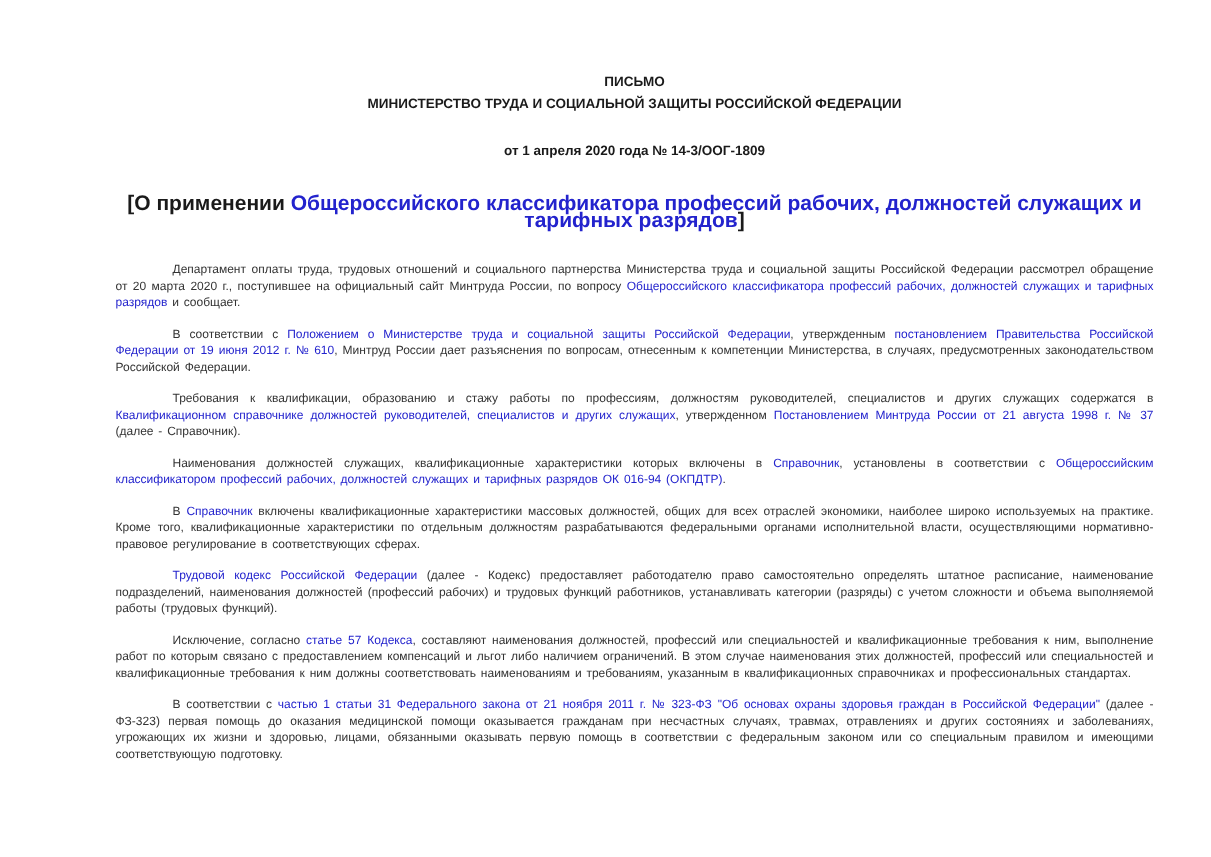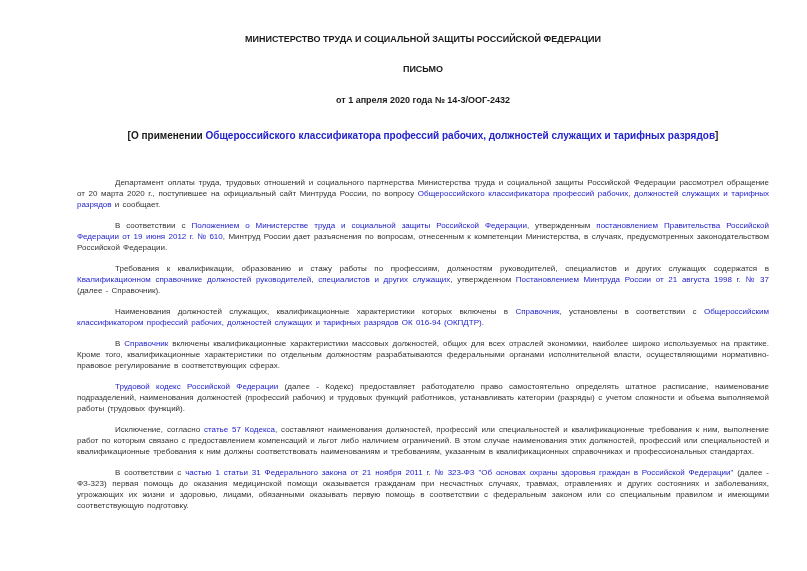--- a/index.html
+++ b/index.html
@@ -29,27 +29,27 @@
     font-weight: bold;
     font-size: 9px;
     line-height: 11px;
   }
   .doc-title    { margin: 4px 0 0 0; }
   .doc-type     { margin: 19px 0 0 0; }
   .doc-number   { margin: 20px 0 0 0; font-size: 8.5px; }
   .doc-subject  {
     margin: 24px 0 0 0;
     font-weight: bold;
-    font-size: 10px;
+    font-size: 14px;
     line-height: 11px;
     text-align: center;
     color: #1a1a1a;
   }
   .doc-body {
-    margin-top: 36px;
+    margin-top: 22px;
   }
   .para {
     margin: 0 0 10px 0;
     font-size: 8px;
     line-height: 11px;
     text-align: justify;
     text-indent: 38px;
     color: #333333;
     word-spacing: 1px;
   }
@@ -58,23 +58,23 @@
     cursor: pointer;
   }
   .doc-subject .doc-link { color: #2323cd; }
   .doc-text { color: inherit; }
 </style>
 </head>
 <body>
 
 <div class="page">
   <div class="doc-header">
+    <div class="h-line doc-type">ПИСЬМО</div>
     <div class="h-line doc-title">МИНИСТЕРСТВО ТРУДА И СОЦИАЛЬНОЙ ЗАЩИТЫ РОССИЙСКОЙ ФЕДЕРАЦИИ</div>
-    <div class="h-line doc-type">ПИСЬМО</div>
-    <div class="h-line doc-number">от 1 апреля 2020 года № 14-3/ООГ-2432</div>
+    <div class="h-line doc-number">от 1 апреля 2020 года № 14-3/ООГ-1809</div>
     <div class="doc-subject" id="subject-line"><span class="doc-text">[О применении </span><span class="doc-link">Общероссийского классификатора профессий рабочих, должностей служащих и тарифных разрядов</span><span class="doc-text">]</span></div>
   </div>
   <div class="doc-body" id="doc-body">
       <p class="para"><span class="doc-text">Департамент оплаты труда, трудовых отношений и социального партнерства Министерства труда и социальной защиты Российской Федерации рассмотрел обращение от 20 марта 2020 г., поступившее на официальный сайт Минтруда России, по вопросу </span><span class="doc-link">Общероссийского классификатора профессий рабочих, должностей служащих и тарифных разрядов</span><span class="doc-text"> и сообщает.</span></p>
       <p class="para"><span class="doc-text">В соответствии с </span><span class="doc-link">Положением о Министерстве труда и социальной защиты Российской Федерации</span><span class="doc-text">, утвержденным </span><span class="doc-link">постановлением Правительства Российской Федерации от 19 июня 2012 г. № 610</span><span class="doc-text">, Минтруд России дает разъяснения по вопросам, отнесенным к компетенции Министерства, в случаях, предусмотренных законодательством Российской Федерации.</span></p>
       <p class="para"><span class="doc-text">Требования к квалификации, образованию и стажу работы по профессиям, должностям руководителей, специалистов и других служащих содержатся в </span><span class="doc-link">Квалификационном справочнике должностей руководителей, специалистов и других служащих</span><span class="doc-text">, утвержденном </span><span class="doc-link">Постановлением Минтруда России от 21 августа 1998 г. № 37</span><span class="doc-text"> (далее - Справочник).</span></p>
       <p class="para"><span class="doc-text">Наименования должностей служащих, квалификационные характеристики которых включены в </span><span class="doc-link">Справочник</span><span class="doc-text">, установлены в соответствии с </span><span class="doc-link">Общероссийским классификатором профессий рабочих, должностей служащих и тарифных разрядов ОК 016-94 (ОКПДТР)</span><span class="doc-text">.</span></p>
       <p class="para"><span class="doc-text">В </span><span class="doc-link">Справочник</span><span class="doc-text"> включены квалификационные характеристики массовых должностей, общих для всех отраслей экономики, наиболее широко используемых на практике. Кроме того, квалификационные характеристики по отдельным должностям разрабатываются федеральными органами исполнительной власти, осуществляющими нормативно-правовое регулирование в соответствующих сферах.</span></p>
       <p class="para"><span class="doc-link">Трудовой кодекс Российской Федерации</span><span class="doc-text"> (далее - Кодекс) предоставляет работодателю право самостоятельно определять штатное расписание, наименование подразделений, наименования должностей (профессий рабочих) и трудовых функций работников, устанавливать категории (разряды) с учетом сложности и объема выполняемой работы (трудовых функций).</span></p>
       <p class="para"><span class="doc-text">Исключение, согласно </span><span class="doc-link">статье 57 Кодекса</span><span class="doc-text">, составляют наименования должностей, профессий или специальностей и квалификационные требования к ним, выполнение работ по которым связано с предоставлением компенсаций и льгот либо наличием ограничений. В этом случае наименования этих должностей, профессий или специальностей и квалификационные требования к ним должны соответствовать наименованиям и требованиям, указанным в квалификационных справочниках и профессиональных стандартах.</span></p>

